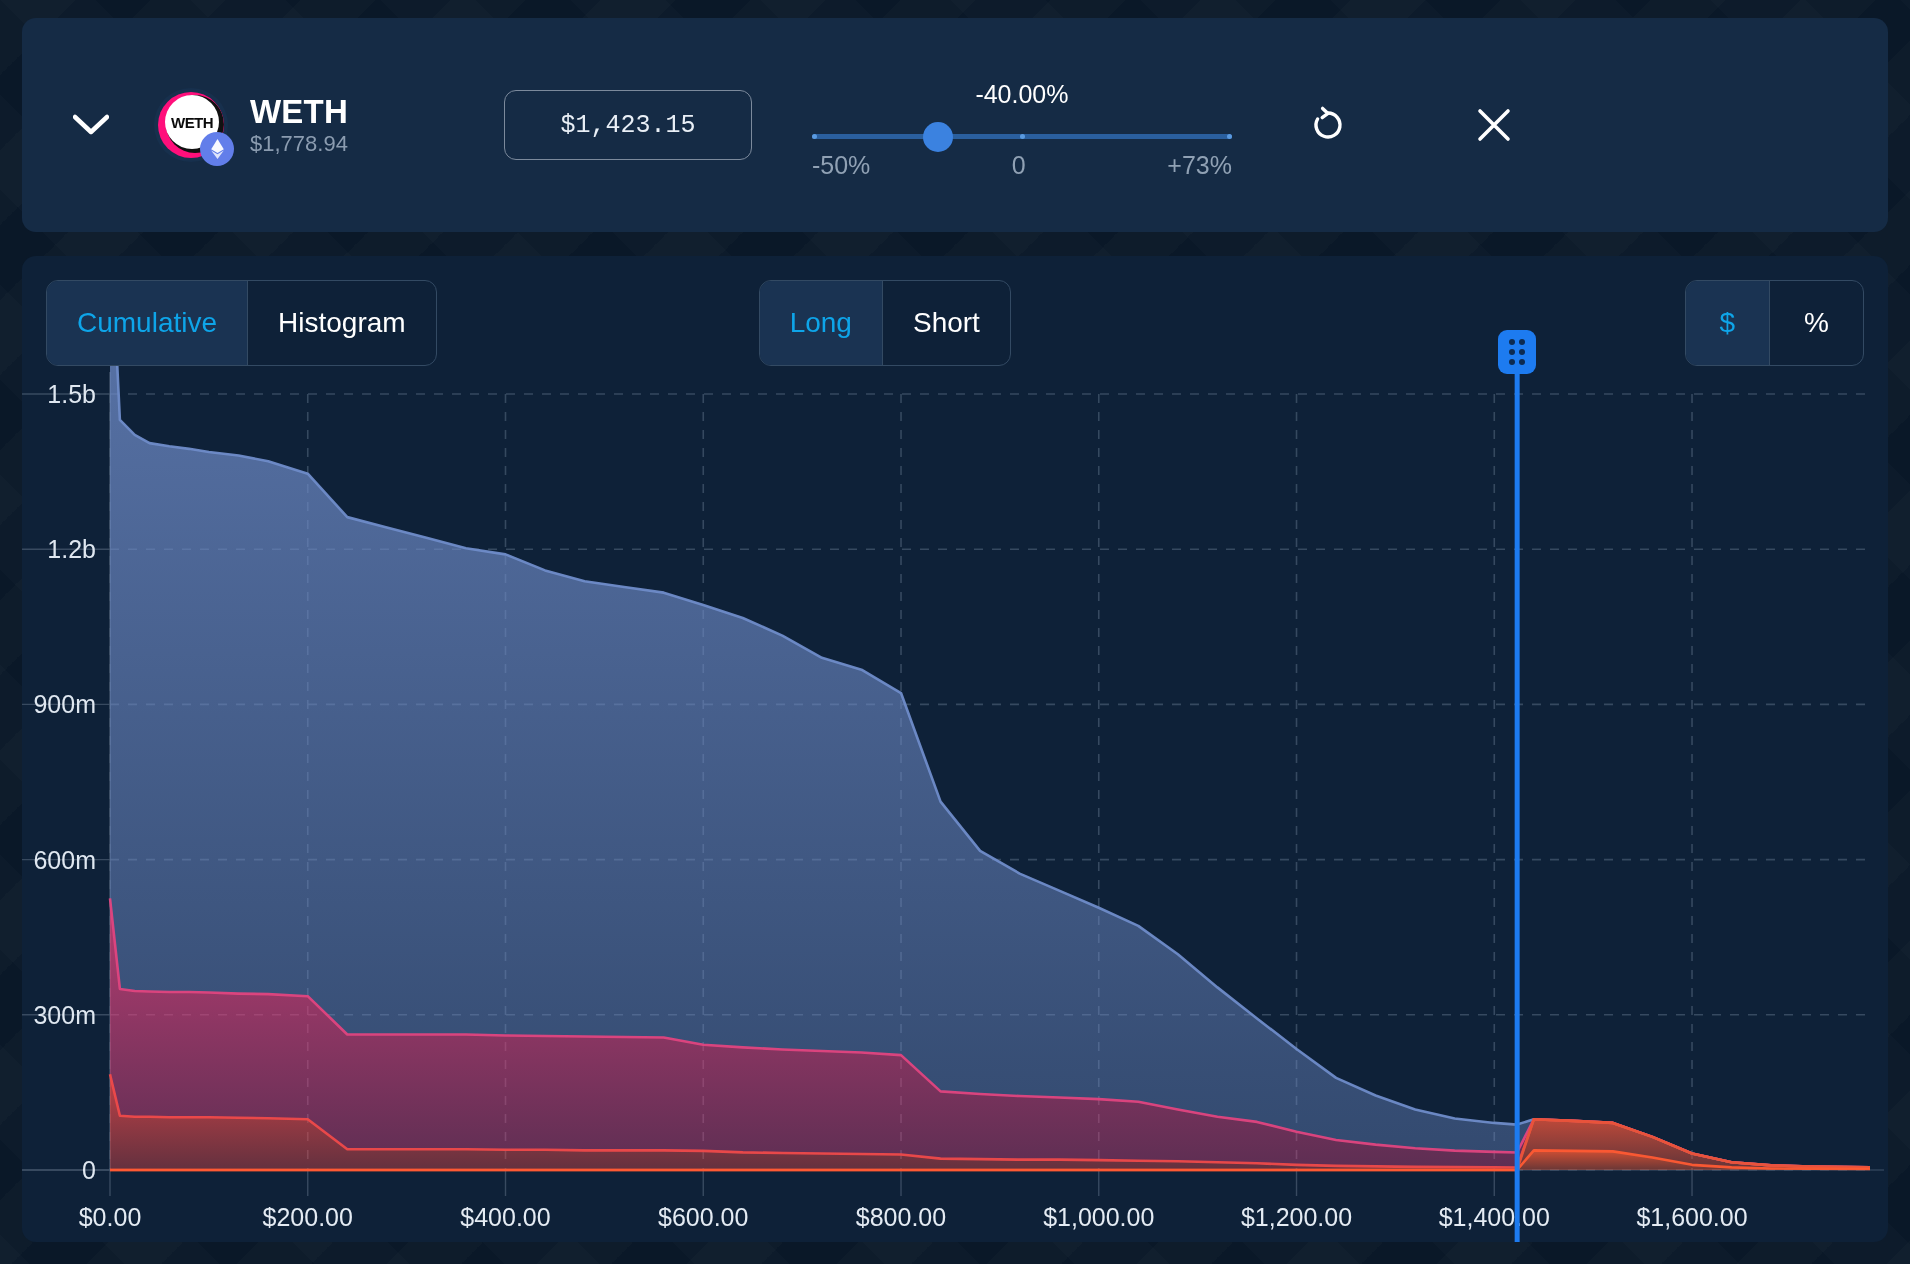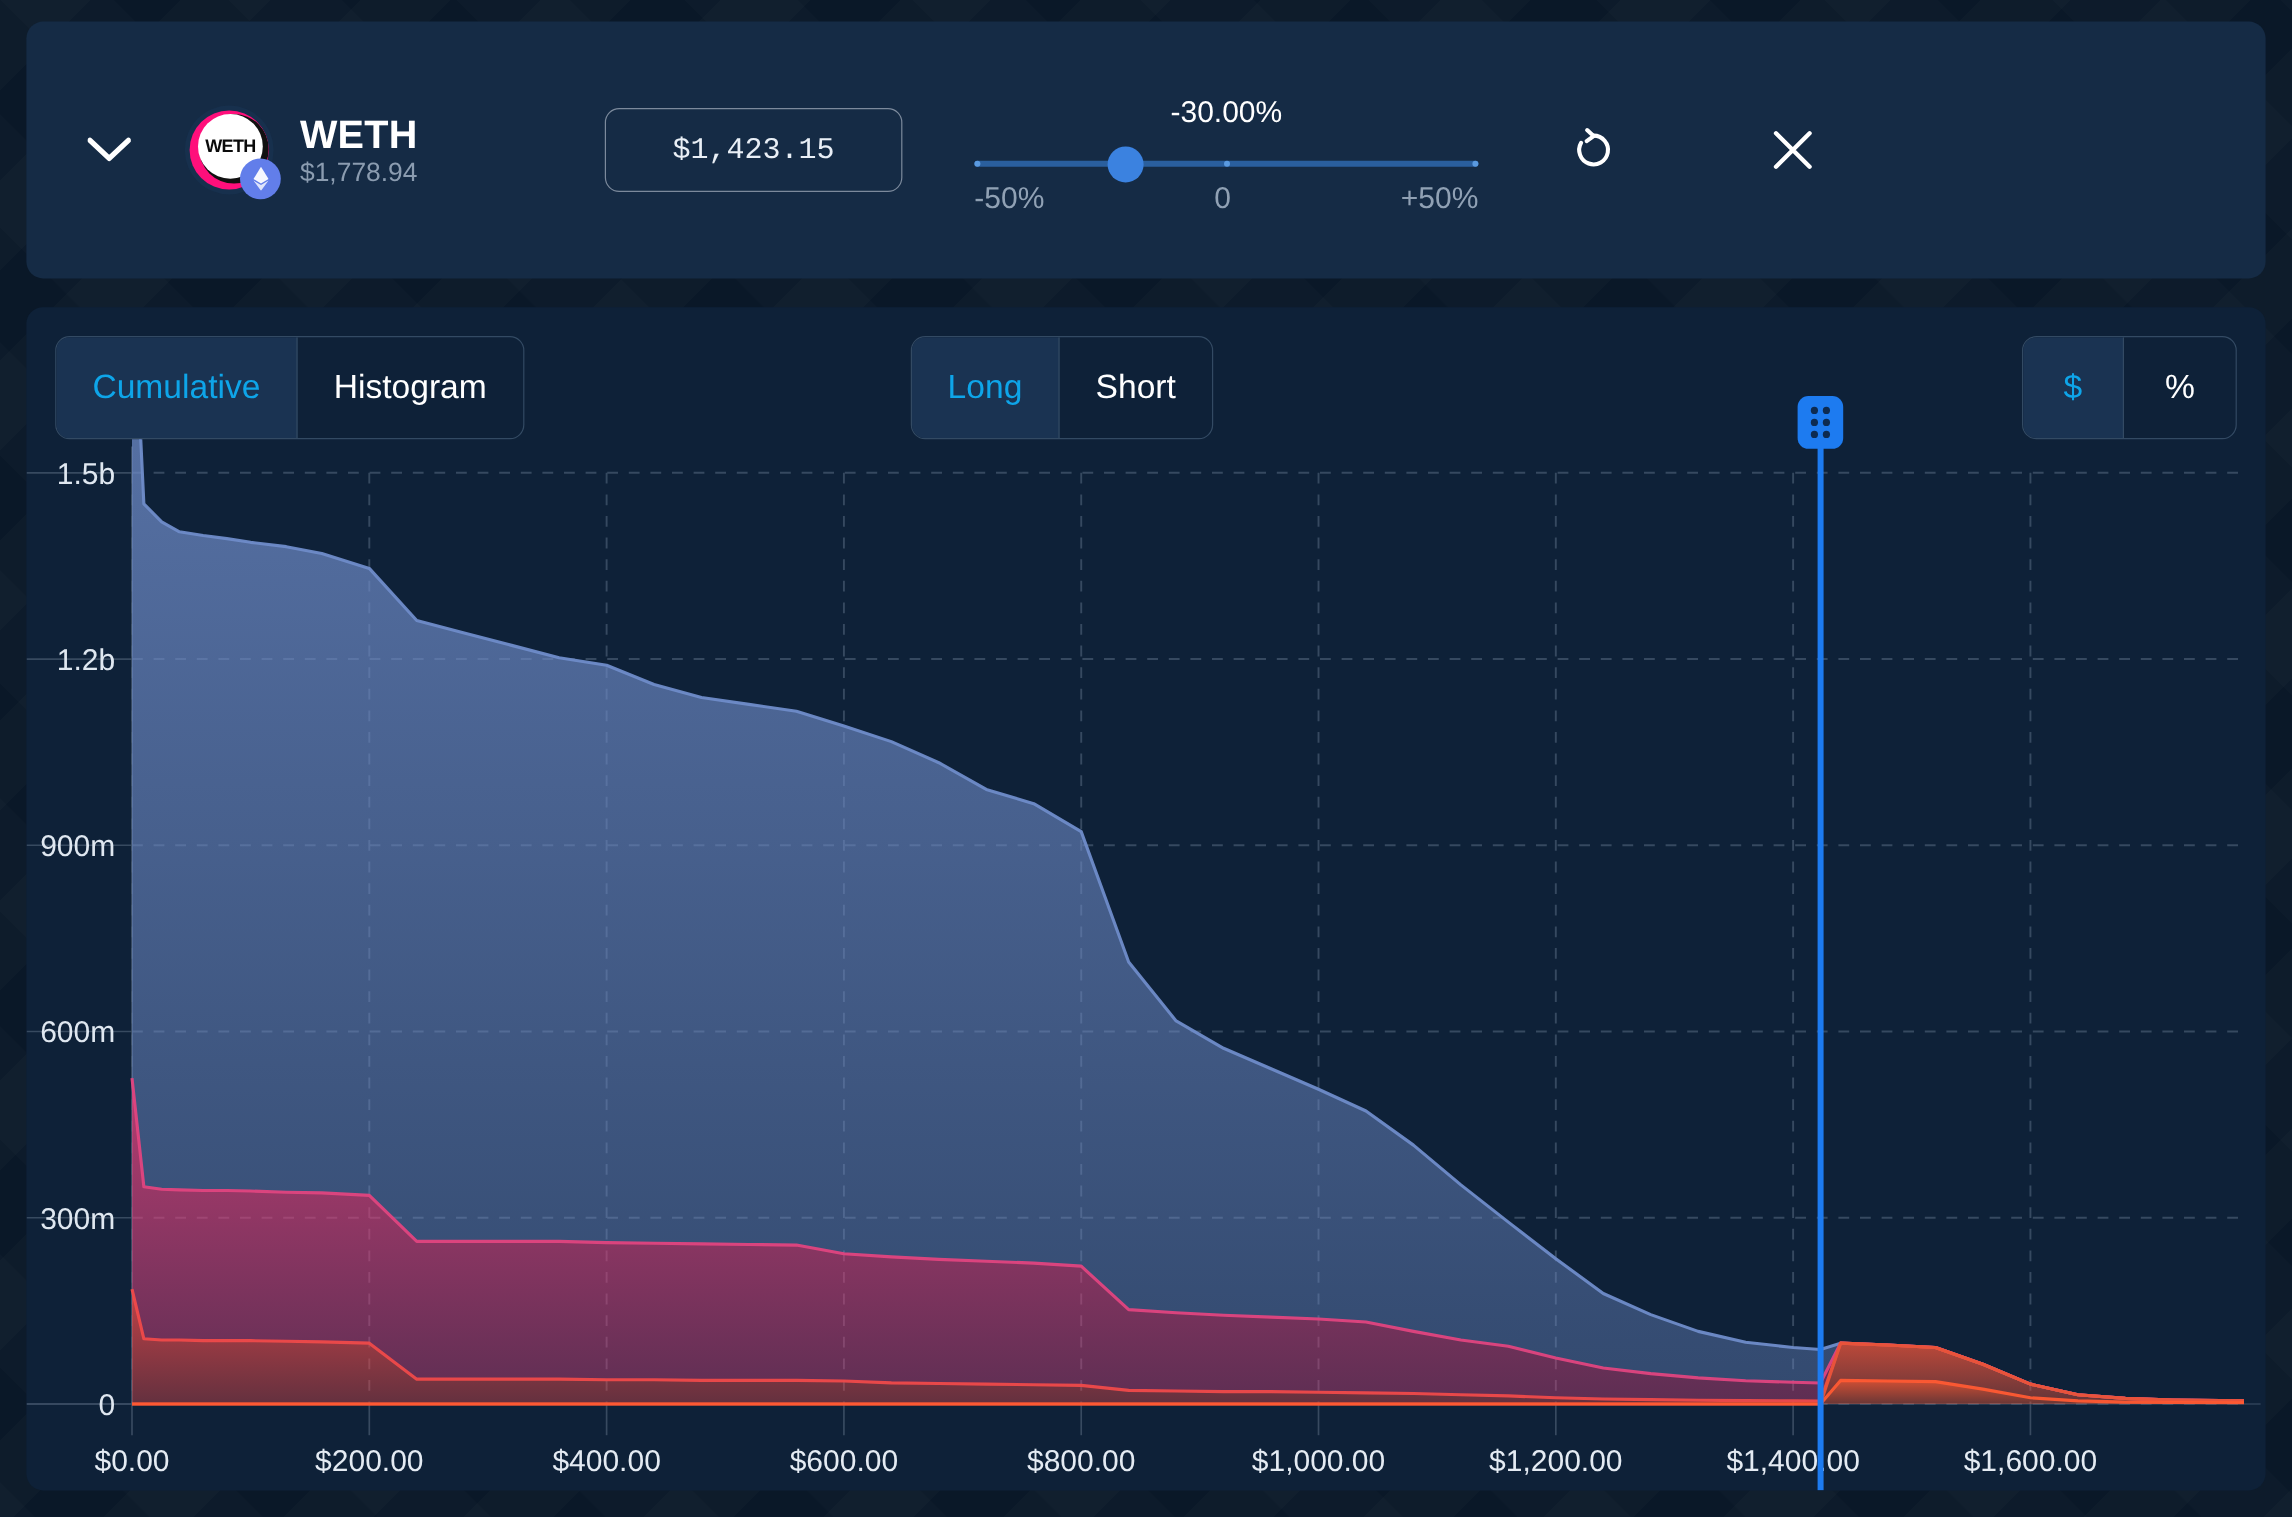--- a/index.html
+++ b/index.html
@@ -276,32 +276,32 @@
       </div>
       <div class="token-text">
         <div class="token-symbol">WETH</div>
         <div class="token-price">$1,778.94</div>
       </div>
     </div>
 
     <input class="price-input" type="text" readonly="" value="$1,423.15" style="">
 
     <div class="slider-block">
-      <div class="slider-value">-30.00%</div>
+      <div class="slider-value">-40.00%</div>
       <div class="slider-track-wrap">
         <div class="slider-track"></div>
         <div class="slider-tick t-min"></div>
         <div class="slider-tick t-mid"></div>
         <div class="slider-tick t-max"></div>
         <div class="slider-thumb" style="left: 30%;"></div>
       </div>
       <div class="slider-labels">
         <span>-50%</span>
         <span>0</span>
-        <span>+50%</span>
+        <span>+73%</span>
       </div>
     </div>
 
     <div class="icon-btn icon-refresh">
       <svg width="40" height="40" viewBox="0 0 40 40" aria-hidden="true">
         <path d="M20 8 A12 12 0 1 1 9.6 14" fill="none" stroke="#ffffff" stroke-width="3.4" stroke-linecap="round"></path>
         <path d="M14.6 3.4 L20 8.4 L14.2 12.6" fill="none" stroke="#ffffff" stroke-width="3.4" stroke-linecap="round" stroke-linejoin="round"></path>
       </svg>
     </div>
 

